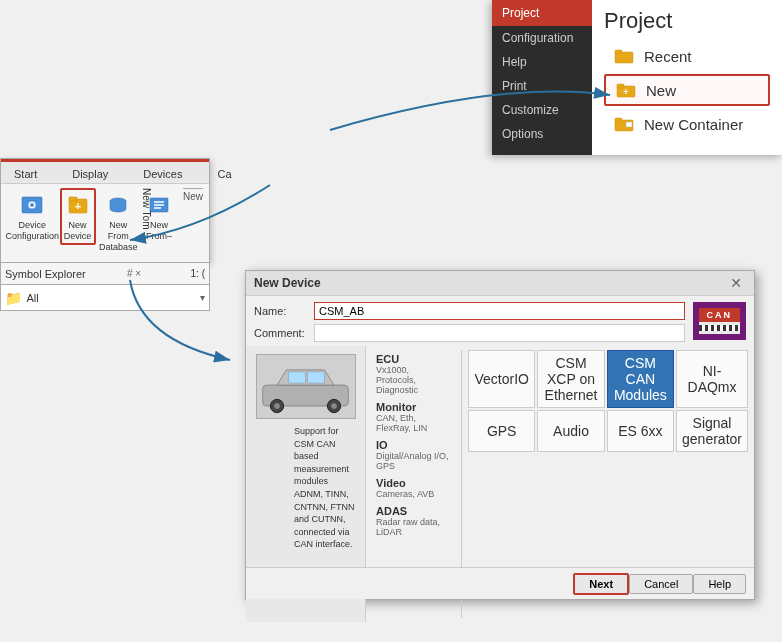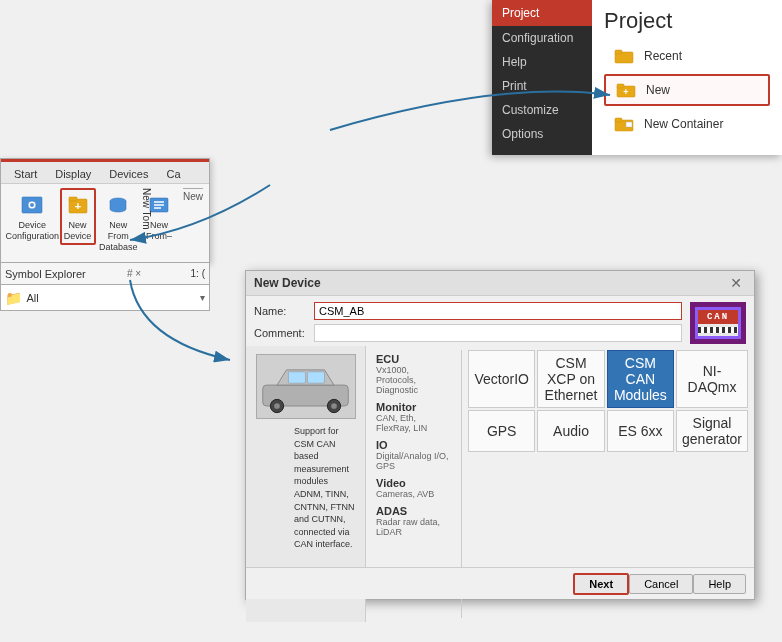--- a/index.html
+++ b/index.html
@@ -65,40 +65,41 @@
     }
     .proj-action .action-icon {
       width: 24px;
       height: 20px;
       margin-right: 8px;
       display: flex;
       align-items: center;
       justify-content: center;
     }
     .proj-action .action-label {
-      font-size: 12px;
+      font-size: 15px;
       color: #333;
     }
 
     
     #toolbar-window {
       position: absolute;
       top: 158px;
       left: 0;
       width: 210px;
       height: 105px;
       background: #f5f5f5;
       border: 1px solid #aaa;
       box-shadow: 2px 2px 6px rgba(0,0,0,0.2);
     }
     #toolbar-tabs {
       display: flex;
       background: #e8e8e8;
       border-bottom: 1px solid #ccc;
       padding: 2px 4px 0;
+      gap: 17px;
     }
     .toolbar-tab {
       padding: 3px 8px;
       font-size: 11px;
       color: #333;
       cursor: pointer;
       border: 1px solid transparent;
       border-bottom: none;
       background: transparent;
     }
@@ -524,21 +525,21 @@
         <label>Name:</label>
         <input id="name-input" type="text" value="CSM_AB" style="">
       </div>
       <div id="comment-row">
         <label>Comment:</label>
         <input id="comment-input" type="text" style="">
       </div>
     </div>
 
     <div style="margin-left:8px;flex-shrink:0;">
-      <div style="background:#8b5cf6;padding:3px;border:5px solid #701a75;font-family:Liberation Mono, monospace;">
+      <div style="background:#701a75;padding:3px;border:3px solid #701a75;">
         <div style="background:#c0392b;color:#fff;font-size:9px;font-weight:bold;padding:2px 8px;letter-spacing:2px;text-align:center;">CAN</div>
         <div style="background:#e8e8e8;height:12px;display:flex;align-items:center;justify-content:center;">
           <div style="width:40px;height:6px;background:repeating-linear-gradient(90deg,#333 0,#333 3px,#fff 3px,#fff 6px);"></div>
         </div>
       </div>
     </div>
   </div>
 
   <div id="dialog-body">
 

